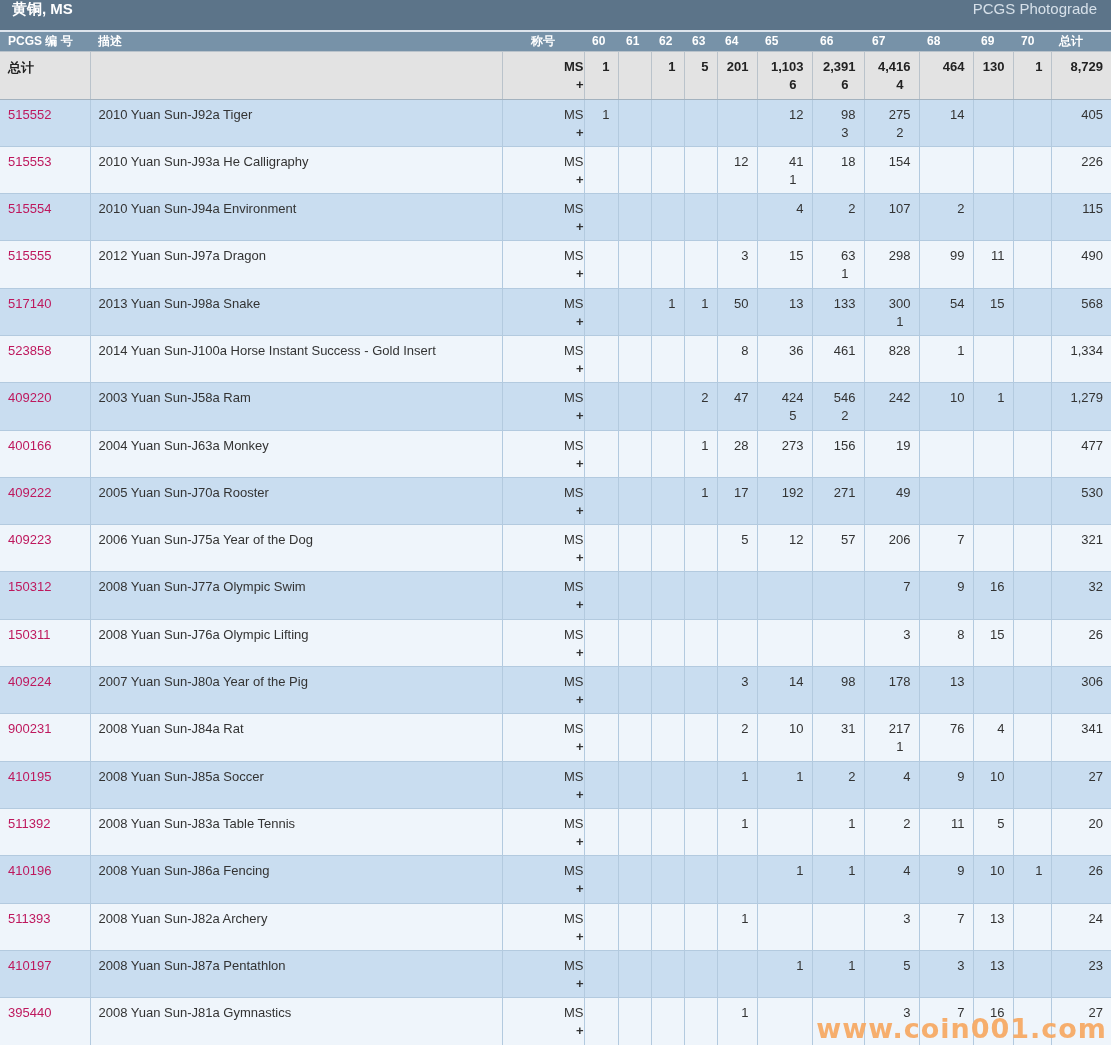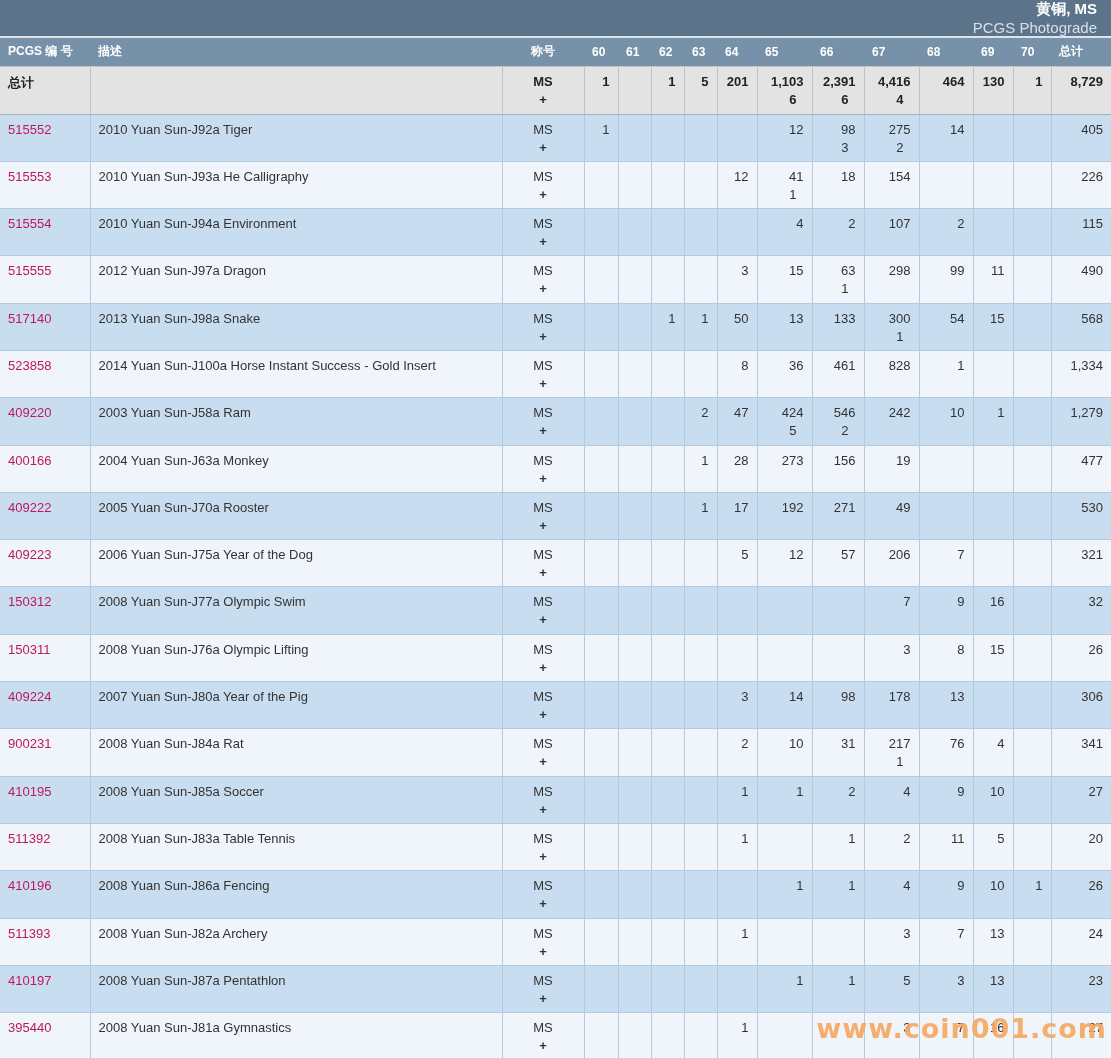--- a/index.html
+++ b/index.html
@@ -1,43 +1,43 @@
 <!DOCTYPE html>
 <html><head>
 <meta charset="utf-8">
 <style>
   * { margin:0; padding:0; box-sizing:border-box; }
   html,body { width:1111px; height:1058px; overflow:hidden; background:#fff;
     font-family:"Liberation Sans", sans-serif; position:relative; }
 
-  .title-bar { height:38px; background:#5c7489; border-bottom:2px solid #dde4ec;
-    display:flex; align-items:flex-end; justify-content:space-between; padding:0 14px 0 12px;flex-direction:column; }
+  .title-bar { height:32px; background:#5c7489; border-bottom:2px solid #dde4ec;
+    display:flex; align-items:flex-start; justify-content:space-between; padding:0 14px 0 12px; }
   .title { color:#ffffff; font-weight:bold; font-size:15px; }
   .photograde { color:#d6e0e9; font-size:15px; cursor:pointer; }
 
   table { width:1111px; border-collapse:collapse; table-layout:fixed; border-style:hidden; }
   thead th { background:#7792a8; color:#fff; font-size:12px; font-weight:bold;
-    height:28px; padding:0 8px; white-space:nowrap; overflow:hidden; }
+    height:19px; padding:0 8px; white-space:nowrap; overflow:hidden; }
   .h-left { text-align:left; }
   .h-num { text-align:left; }
   .h-center { text-align:center; }
 
   td { vertical-align:top; font-size:13px; color:#333; padding-top:7px;
     border:1px solid #b3cadf; height:47.3px; overflow:hidden; white-space:nowrap; }
 
   tr.totals-row td { background:#e3e3e3; font-weight:bold; color:#222;
     border-color:#bac3cb; border-bottom-color:#a3b2bf; height:48px; }
 
   tr.row-blue td { background:#c9ddf0; }
   tr.row-light td { background:#eff5fb; }
 
   .c-pcgs { padding-left:8px; text-align:left; }
   a.pcgs-link { color:#be185d; text-decoration:none; cursor:pointer; }
   .c-desc { padding-left:8px; padding-right:6px; text-align:left;margin-left:20px; }
-  .c-grade { text-align:center; }
+  .c-grade { text-align:right; }
   .c-grade .line2 { font-weight:bold; }
   .c-num { text-align:right; padding-right:8px; }
   .line2 { margin-top:3px; }
   .c-num .line2 { padding-right:7px; }
 
   .watermark { position:absolute; right:4px; top:1013px; font-size:27px; font-weight:bold;
     color:rgba(246,167,97,0.92); letter-spacing:1px; z-index:5; pointer-events:none;
     font-family:"DejaVu Sans", sans-serif; }
 </style>
 </head>

